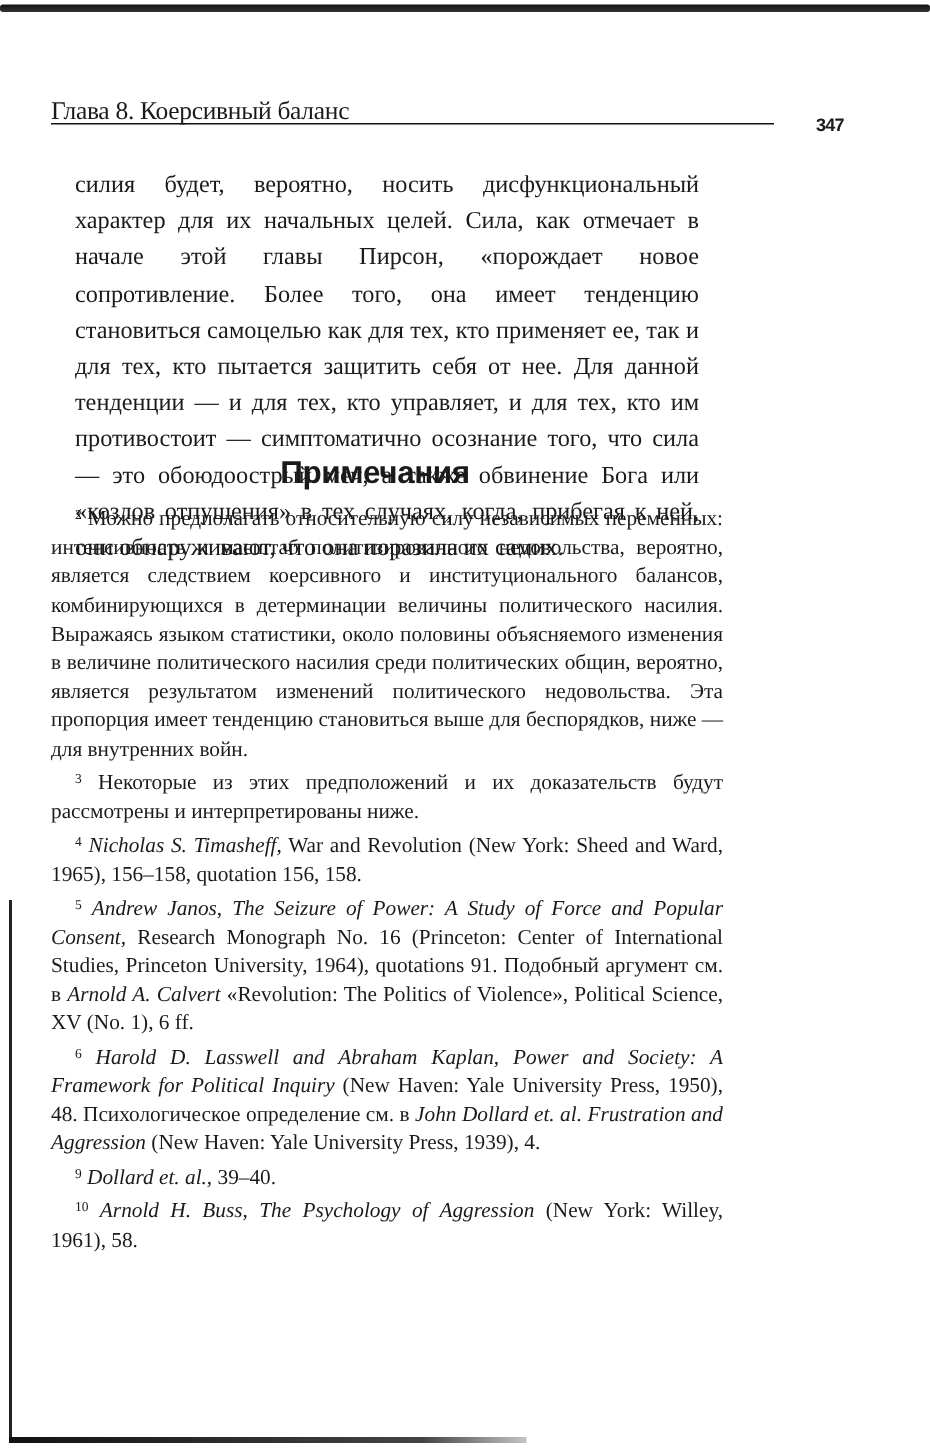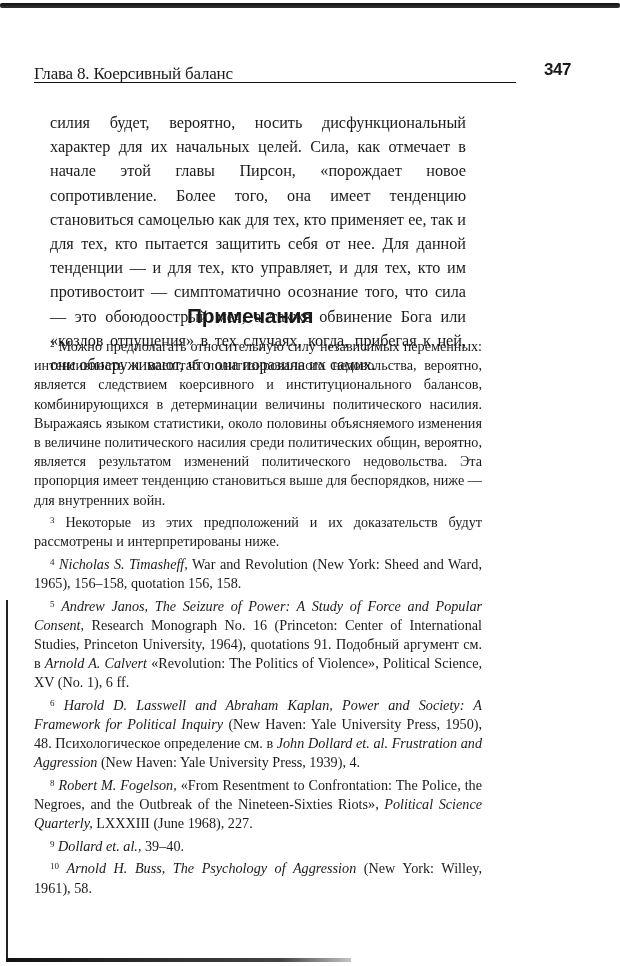--- a/index.html
+++ b/index.html
@@ -2,21 +2,21 @@
 <html><head>
 <meta charset="utf-8">
 <style>
   html, body { margin: 0; padding: 0; background: #ffffff; }
   body { width: 620px; height: 966px; position: relative; overflow: hidden; font-family: "Liberation Serif", "DejaVu Serif", serif; color: #1a1a1a; }
   .scan-top { position: absolute; left: 0; top: 3px; width: 620px; height: 5px; background: linear-gradient(#111, #333); border-radius: 2px; }
   .scan-left { position: absolute; left: 6px; top: 600px; width: 2px; height: 360px; background: #222; }
   .scan-bottom { position: absolute; left: 6px; top: 958px; width: 345px; height: 4px; background: linear-gradient(90deg,#111,#444 80%, rgba(60,60,60,0.3)); }
   .header { position: absolute; left: 34px; top: 62px; width: 482px; height: 20px; border-bottom: 1.5px solid #111; }
   .header-title { position: absolute; left: 0; top: 2px; font-family: Liberation Serif, serif; font-size: 17px; letter-spacing: -0.2px; }
-  .page-num { position: absolute; left: 544px; top: 60px; font-family: "Liberation Sans", "DejaVu Sans", sans-serif; font-weight: bold; font-size: 17px; letter-spacing: -0.5px; }
+  .page-num { position: absolute; left: 544px; top: 76px; font-family: "Liberation Sans", "DejaVu Sans", sans-serif; font-weight: bold; font-size: 12px; letter-spacing: -0.5px; }
   .body-text { position: absolute; left: 34px; top: 95px; width: 448px; font-size: 16.2px; line-height: 24.2px; text-align: justify; }
   .body-text p { margin: 16px; }
   .notes-heading { position: absolute; left: 0; width: 500px; top: 304px; text-align: center; font-family: "Liberation Sans", "DejaVu Sans", sans-serif; font-weight: bold; font-size: 21px; letter-spacing: -0.3px; }
   .notes { position: absolute; left: 34px; top: 337px; width: 448px; font-size: 14.2px; line-height: 19.2px; text-align: justify; }
   .note { margin: 0 0 3.3px 0; text-indent: 16px; }
   .note.first { text-indent: 0; }
   .note sup { font-size: 9px; vertical-align: 4px; line-height: 0; }
   i { font-style: italic; }
 </style>
 </head>
@@ -36,16 +36,15 @@
 </div>
 
 <div class="notes-heading">Примечания</div>
 
 <div class="notes" id="notes-list">
     <p class="note"><sup>2</sup> <span>Можно предполагать относительную силу независимых переменных: интенсивность и масштаб политизированного недовольства, вероятно, является следствием коерсивного и институционального балансов, комбинирующихся в детерминации величины политического насилия. Выражаясь языком статистики, около половины объясняемого изменения в величине политического насилия среди политических общин, вероятно, является результатом изменений политического недовольства. Эта пропорция имеет тенденцию становиться выше для беспорядков, ниже — для внутренних войн.</span></p>
     <p class="note"><sup>3</sup> <span>Некоторые из этих предположений и их доказательств будут рассмотрены и интерпретированы ниже.</span></p>
     <p class="note"><sup>4</sup> <i>Nicholas S. Timasheff,</i><span> War and Revolution (New York: Sheed and Ward, 1965), 156–158, quotation 156, 158.</span></p>
     <p class="note"><sup>5</sup> <i>Andrew Janos, The Seizure of Power: A Study of Force and Popular Consent,</i><span> Research Monograph No. 16 (Princeton: Center of International Studies, Princeton University, 1964), quotations 91. Подобный аргумент см. в </span><i>Arnold A. Calvert</i><span> «Revolution: The Politics of Violence», Political Science, XV (No. 1), 6 ff.</span></p>
     <p class="note"><sup>6</sup> <i>Harold D. Lasswell and Abraham Kaplan, Power and Society: A Framework for Political Inquiry</i><span> (New Haven: Yale University Press, 1950), 48. Психологическое определение см. в </span><i>John Dollard et. al. Frustration and Aggression</i><span> (New Haven: Yale University Press, 1939), 4.</span></p>
-    <p class="note"><sup>8</sup> <i>Robert M. Fogelson,</i><span> «From Resentment to Confrontation: The Police, the Negroes, and the Outbreak of the Nineteen-Sixties Riots», </span><i>Political Science Quarterly,</i><span> LXXXIII (June 1968), 227.</span></p>
     <p class="note"><sup>9</sup> <i>Dollard et. al.,</i><span> 39–40.</span></p>
     <p class="note"><sup>10</sup> <i>Arnold H. Buss, The Psychology of Aggression</i><span> (New York: Willey, 1961), 58.</span></p>
   </div>
 
 </body></html>

